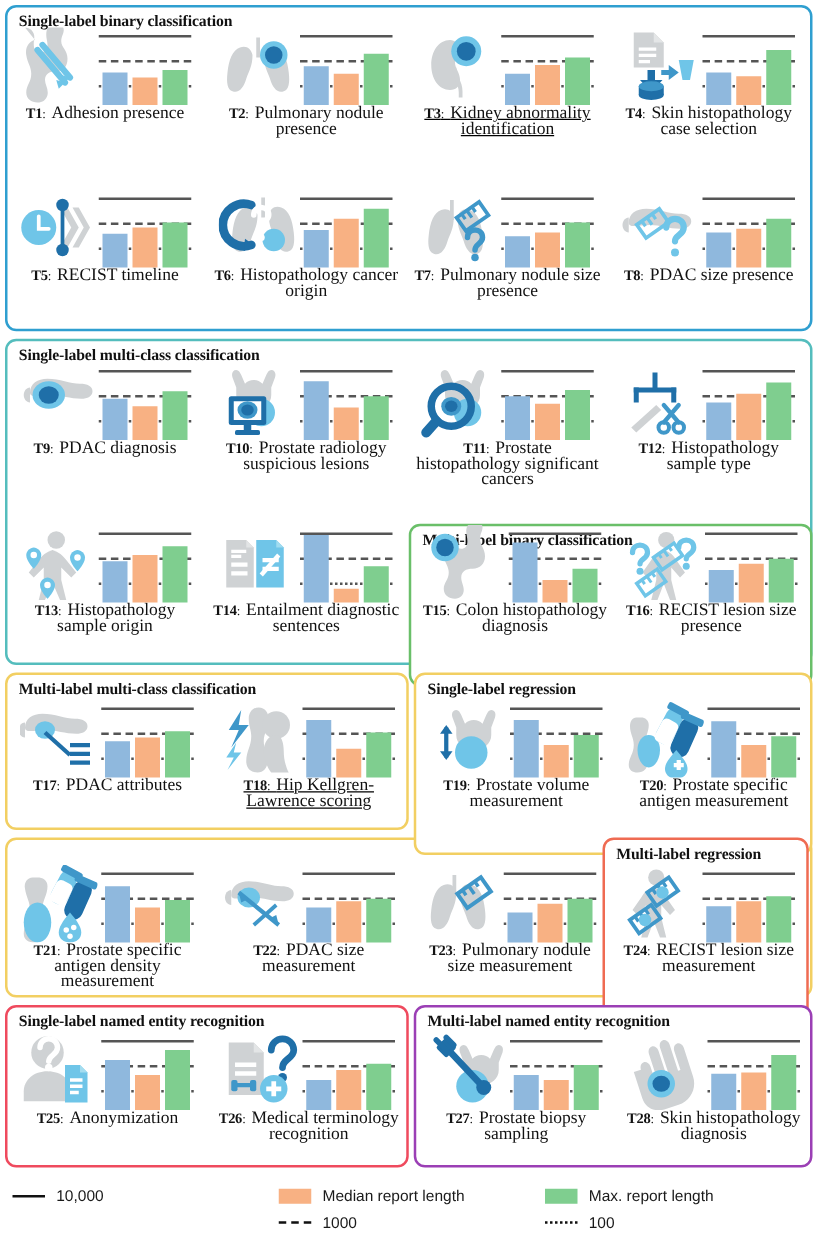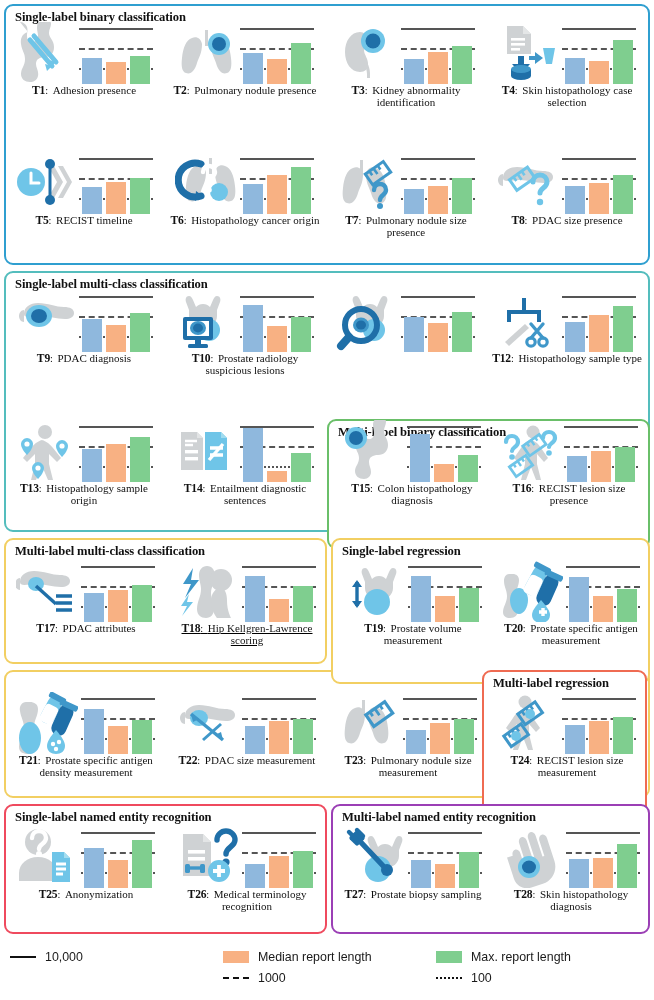--- a/index.html
+++ b/index.html
@@ -87,21 +87,21 @@
     font-size: 10.3px;
     color: #111;
     line-height: 11.6px;
     padding: 1px 1px 0 1px;
   }
   .caption .tid {
     font-weight: bold;
     font-size: 11.6px;
     letter-spacing: -0.2px;
   }
-  .caption .tname { font-size: 11px; }
+  .caption .tname { font-size: 14px; }
 
   
   #legend {
     position: absolute;
     left: 10px; top: 946px;
     width: 634px; height: 46px;
   }
   .legend-col {
     position: absolute;
     top: 0;
@@ -196,21 +196,21 @@
             <div class="bars">
               <div class="bar b0" style="height: 31px; background: rgb(143, 184, 221);"></div>
               <div class="bar b1" style="height: 25px; background: rgb(248, 177, 131);"></div>
               <div class="bar b2" style="height: 41px; background: rgb(127, 206, 143);"></div>
             </div>
           </div>
         </div>
       </div>
       <div class="caption"><span class="tid">T2</span>:  <span class="tname">Pulmonary nodule presence</span></div>
     </div>
-    <div class="task" style="left: 330px; top: 22px; width: 152px;">
+    <div class="task" style="left: 330px; top: 22px; width: 152px; text-decoration: underline;">
       <div class="task-top">
         <div class="icon-wrap">
           <svg width="62" height="62" viewBox="0 0 62 62" xmlns="http://www.w3.org/2000/svg">
             <path d="M24 10c-9 0-15 9-15 20s6 20 15 20c5 0 8-3 8-8 0-6-4-9-4-14 0-4 3-7 3-11 0-4-3-7-7-7z" fill="#cfd2d4"></path>
             <path d="M26 32c0 8 5 13 5 20v4h3v-5c0-8-5-12-5-19z" fill="#cfd2d4"></path>
             <circle cx="37" cy="19" r="12" fill="#6fc5e8"></circle>
             <circle cx="37" cy="19" r="7.5" fill="#1f6fa8"></circle>
           </svg>
         </div>
         <div class="chart">
@@ -448,20 +448,21 @@
             <div class="refline dashed" style="bottom: 34px;"></div>
             <div class="refline dotted" style="bottom: 14px;"></div>
             <div class="bars">
               <div class="bar b0" style="height: 35px; background: rgb(143, 184, 221);"></div>
               <div class="bar b1" style="height: 29px; background: rgb(248, 177, 131);"></div>
               <div class="bar b2" style="height: 40px; background: rgb(127, 206, 143);"></div>
             </div>
           </div>
         </div>
       </div>
+      <div class="caption"><span class="tid">T11</span>:  <span class="tname">Prostate histopathology significant cancers</span></div>
     </div>
     <div class="task" style="left: 491px; top: 290px; width: 152px;">
       <div class="task-top">
         <div class="icon-wrap">
           <svg width="62" height="62" viewBox="0 0 62 62" xmlns="http://www.w3.org/2000/svg">
             <path d="M10 20h34v4H10z" fill="#1f6fa8"></path>
             <path d="M10 20v12h4V20z" fill="#1f6fa8"></path>
             <path d="M40 20v12h4V20z" fill="#1f6fa8"></path>
             <path d="M25 8h4v14h-4z" fill="#1f6fa8"></path>
             <path d="M8 52l20-18 4 4-20 18z" fill="#cfd2d4"></path>

